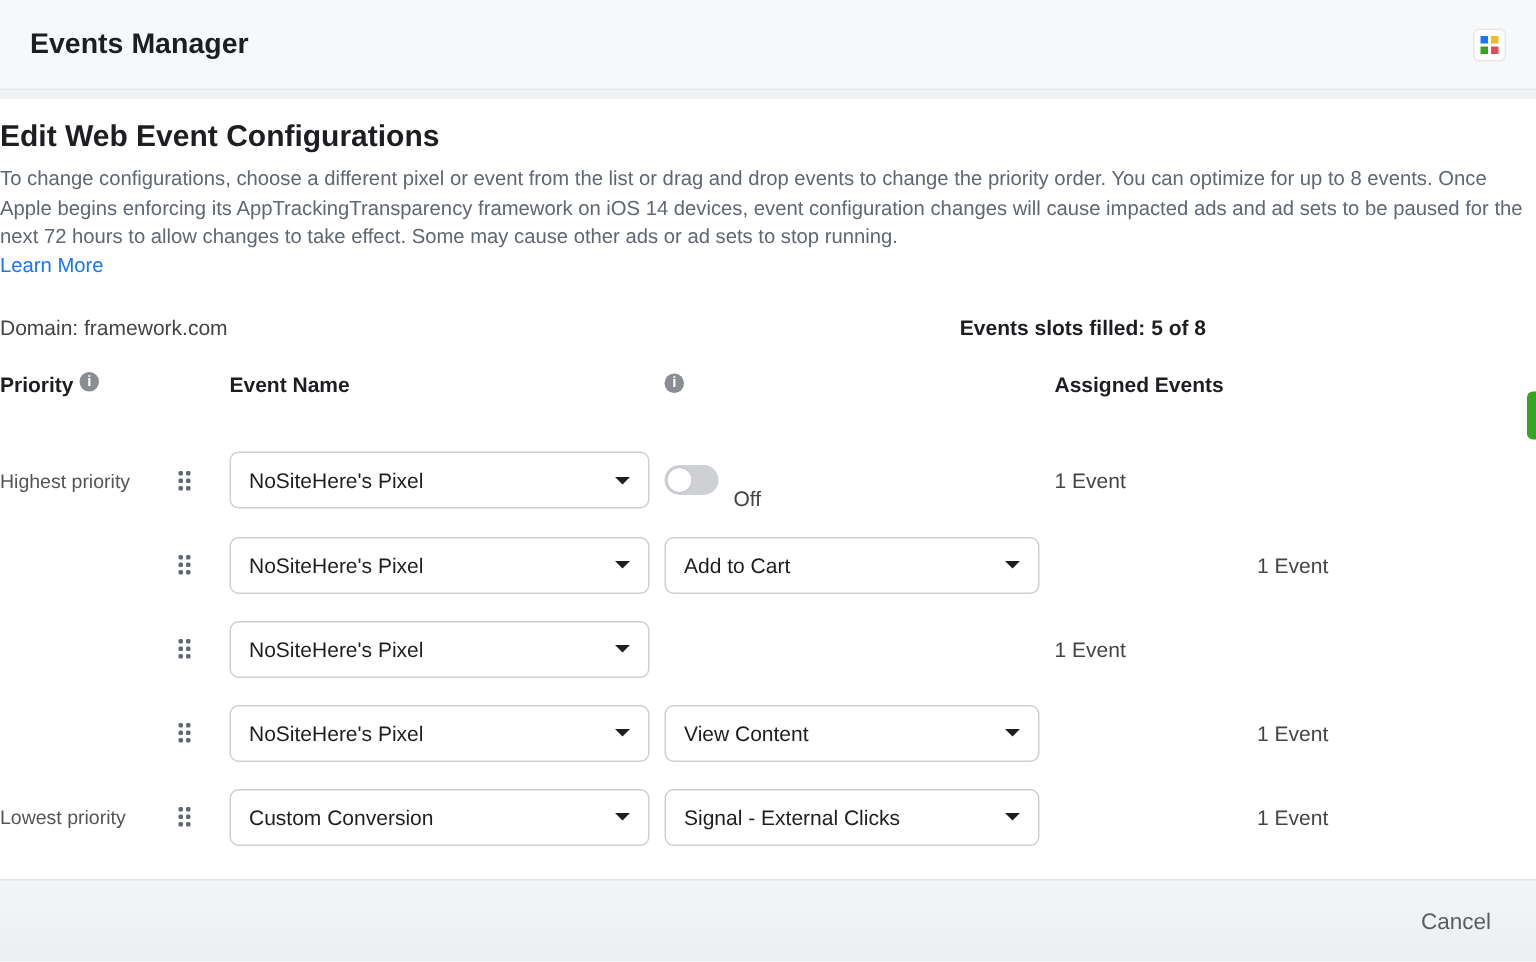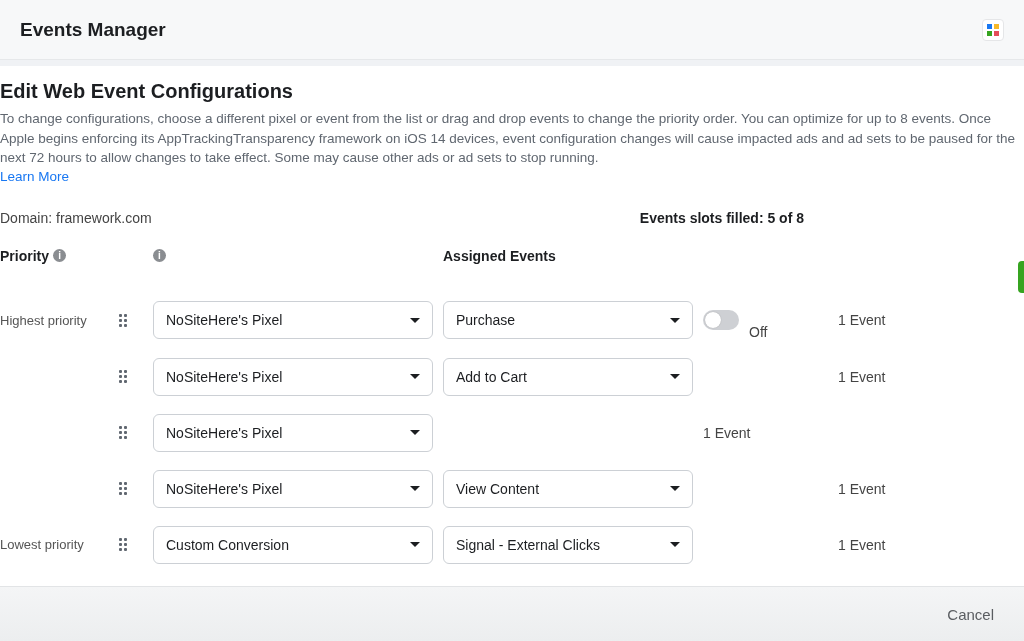--- a/index.html
+++ b/index.html
@@ -83,21 +83,21 @@
     grid-template-columns: 105px 28px 280px 250px 125px 140px;
     align-items: center;
     column-gap: 10px;
   }
   .table-head {
     padding: 10px 0 10px 0;
     font-size: 14px;
     font-weight: 600;
     color: #1c1e21;
   }
-  .col-header { display: flex; align-items: center; gap: 4px; }
+  .col-header { display: flex; align-items: flex-start; gap: 4px; }
   .info-icon {
     width: 13px; height: 13px; border-radius: 50%;
     background: #8a8d91; color: #fff; font-size: 10px;
     display: inline-flex; align-items: center; justify-content: center;
     font-weight: 700;
   }
   .rows { margin-top: 18px; }
   .row {
     padding: 9px 0;
   }
@@ -203,20 +203,21 @@
     <span>Domain: framework.com</span>
     <span class="slots">Events slots filled: 5 of 8</span>
   </div>
 
   <div class="table-head">
     <div class="col-header">
       <span>Priority</span>
       <span class="info-icon">i</span>
     </div>
     <div></div>
+    <div class="col-header">Event Name</div>
     <div class="col-header">
       <span class="info-icon">i</span>
     </div>
     <div class="col-header">Assigned Events</div>
   </div>
 
   <div class="rows" id="rows-container">
       <div class="row">
         <div class="priority-label">Highest priority</div>
         <div class="drag-handle">
@@ -224,24 +225,20 @@
           <span></span>
           <span></span>
           <span></span>
           <span></span>
           <span></span>
         </div>
         <div class="select">
           <span>NoSiteHere's Pixel</span>
           <span class="caret"></span>
         </div>
-        <div class="select">
-          <span>Purchase</span>
-          <span class="caret"></span>
-        </div>
         <div class="toggle-wrap">
           <div class="toggle">
             <div class="toggle-knob"></div>
           </div>
           <span class="toggle-label">Off</span>
         </div>
         <div class="assigned">1 Event</div>
       </div>
       <div class="row">
         <div class="priority-label"></div>

